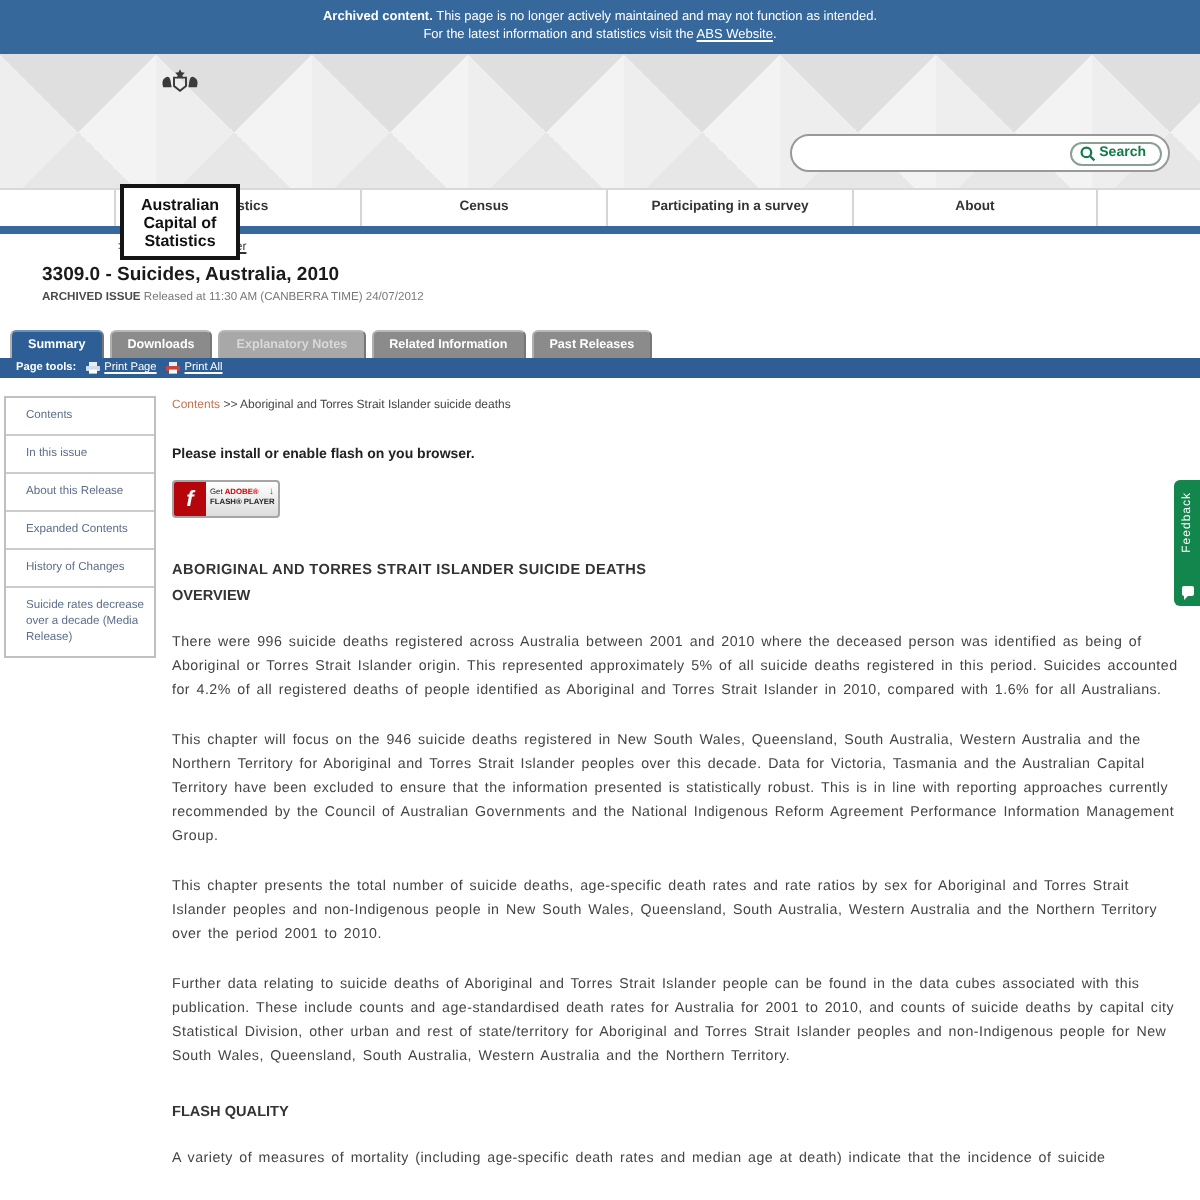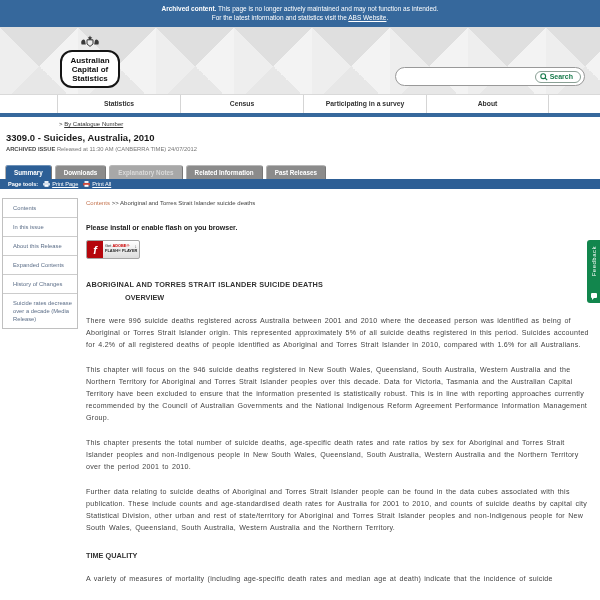--- a/index.html
+++ b/index.html
@@ -13,22 +13,22 @@
   .banner b { font-weight:bold; }
 
   
   .header { position:relative; height:68px; background-color:#e7e7e7;
     background-image:repeating-conic-gradient(from 45deg,
       rgba(255,255,255,.5) 0deg 90deg, rgba(0,0,0,0) 90deg 180deg,
       rgba(255,255,255,.28) 180deg 270deg, rgba(0,0,0,.035) 270deg 360deg);
     background-size:78px 78px; border-bottom:1px solid #d9d9d9; }
   .logo { position:absolute; left:60px; top:5px; width:60px; text-align:center; cursor:pointer; }
   .logo-crest { height:12px; margin-bottom:-1px; }
-  .logo-box { border:2px solid #151515; border-radius:12px; background:#fff;
-    padding:4px 1px 3px; font-weight:bold; font-size:8px; line-height:9px; color:#111; }
+  .logo-box { border:2px solid #151515; border-radius:0; background:#fff;
+    padding:4px 1px 3px; font-weight:bold; font-size:8px; line-height:9px; color:#111;margin-top:42px; }
   .search-wrap { position:absolute; right:15px; top:40px; width:190px; height:19px;
     background:#fff; border:1px solid #999; border-radius:10px;
     display:flex; align-items:center; }
   .search-input { flex:1; border:none; outline:none; background:transparent;
     font-size:7px; padding:0 6px; font-family:"Liberation Sans", sans-serif; }
   .search-btn { display:flex; align-items:center; gap:2px; border:1px solid #8aa095;
     border-radius:8px; padding:1px 7px 1px 4px; margin-right:3px;
     color:#157a4a; font-weight:bold; font-size:7px; cursor:pointer; background:#fff; }
 
   
@@ -36,21 +36,21 @@
   .nav-item { width:123px; border-left:1px solid #d5d5d5; text-align:center;
     font-size:6.8px; font-weight:bold; color:#333; line-height:18px; cursor:pointer; }
   .nav-item:last-child { border-right:1px solid #d5d5d5; }
   .nav-underline { height:4px; background:#36689c; }
 
   
   .crumb-bar { padding:4px 0 2px 59px; font-size:6px; color:#333; }
   .crumb-bar a { color:#333; text-decoration:underline; }
 
   
-  .title-block { padding:3px 0 0 6px; }
+  .title-block { padding:3px 0 0 21px; }
   .page-title { font-size:9.5px; font-weight:bold; color:#1a1a1a; }
   .archived-line { font-size:5.8px; color:#777; margin-top:3px; }
   .archived-line b { color:#4a4a4a; font-weight:bold; }
 
   
   .tabs { display:flex; gap:3px; padding-left:5px; margin-top:13px; align-items:flex-end; }
   .tab { height:14px; line-height:14px; padding:0 8px; font-size:6.3px; font-weight:bold;
     color:#fff; background:#8b8b8b; border-radius:3px 3px 0 0; cursor:pointer;
     border-top:1px solid #b8b8b8; border-left:1px solid #b0b0b0; border-right:1px solid #777; }
   .tab.active { background:#2d5f96; border-top-color:#6e92b8; }
@@ -77,21 +77,21 @@
     border-radius:2px; display:flex; overflow:hidden; cursor:pointer;
     background:linear-gradient(#ffffff,#dcdcdc); position:relative; }
   .flash-f { width:16px; background:#b5060c; color:#fff; display:flex; align-items:center;
     justify-content:center; font-weight:bold; font-style:italic; font-size:11px; }
   .flash-text { font-size:3.9px; line-height:4.6px; padding:3px 1px 0 2px; color:#222; }
   .flash-text .red { color:#c00; font-weight:bold; }
   .flash-arrow { position:absolute; right:2px; top:2px; font-size:5px; color:#555; }
 
   .main-heading { margin-top:21px; font-size:7.3px; font-weight:bold; color:#333;
     letter-spacing:.2px; }
-  .sub-heading { margin-top:4px; font-size:7.3px; font-weight:bold; color:#333;margin-left:39px; }
+  .sub-heading { margin-top:4px; font-size:7.3px; font-weight:bold; color:#333; }
   .section-heading { margin-top:17px; font-size:7.3px; font-weight:bold; color:#333; }
   .main p { margin-top:13px; font-size:7.1px; line-height:12px; color:#444;
     letter-spacing:.25px; word-spacing:1px; max-width:512px; }
 
   
   .feedback { position:fixed; right:0; top:240px; width:13px; height:63px;
     background:#12864d; border-radius:3px 0 0 3px; cursor:pointer;
     display:flex; flex-direction:column; align-items:center;
     justify-content:space-between; padding:6px 0 5px; }
   .feedback .fb-label { writing-mode:vertical-rl; transform:rotate(180deg);
@@ -219,21 +219,21 @@
 
     <div class="main-heading">ABORIGINAL AND TORRES STRAIT ISLANDER SUICIDE DEATHS</div>
     <div class="sub-heading">OVERVIEW</div>
 
     <p>There were 996 suicide deaths registered across Australia between 2001 and 2010 where the deceased person was identified as being of Aboriginal or Torres Strait Islander origin. This represented approximately 5% of all suicide deaths registered in this period. Suicides accounted for 4.2% of all registered deaths of people identified as Aboriginal and Torres Strait Islander in 2010, compared with 1.6% for all Australians.</p>
     <p>This chapter will focus on the 946 suicide deaths registered in New South Wales, Queensland, South Australia, Western Australia and the Northern Territory for Aboriginal and Torres Strait Islander peoples over this decade. Data for Victoria, Tasmania and the Australian Capital Territory have been excluded to ensure that the information presented is statistically robust. This is in line with reporting approaches currently recommended by the Council of Australian Governments and the National Indigenous Reform Agreement Performance Information Management Group.</p>
     <p>This chapter presents the total number of suicide deaths, age-specific death rates and rate ratios by sex for Aboriginal and Torres Strait Islander peoples and non-Indigenous people in New South Wales, Queensland, South Australia, Western Australia and the Northern Territory over the period 2001 to 2010.</p>
 
     <p>Further data relating to suicide deaths of Aboriginal and Torres Strait Islander people can be found in the data cubes associated with this publication. These include counts and age-standardised death rates for Australia for 2001 to 2010, and counts of suicide deaths by capital city Statistical Division, other urban and rest of state/territory for Aboriginal and Torres Strait Islander peoples and non-Indigenous people for New South Wales, Queensland, South Australia, Western Australia and the Northern Territory.</p>
 
-    <div class="section-heading">TIME QUALITY</div>
+    <div class="section-heading">FLASH QUALITY</div>
     <p>A variety of measures of mortality (including age-specific death rates and median age at death) indicate that the incidence of suicide</p>
   </div>
 </div>
 
 <div class="feedback">
   <span class="fb-label">Feedback</span>
   <span class="fb-icon"></span>
 </div>
 
 </body></html>

